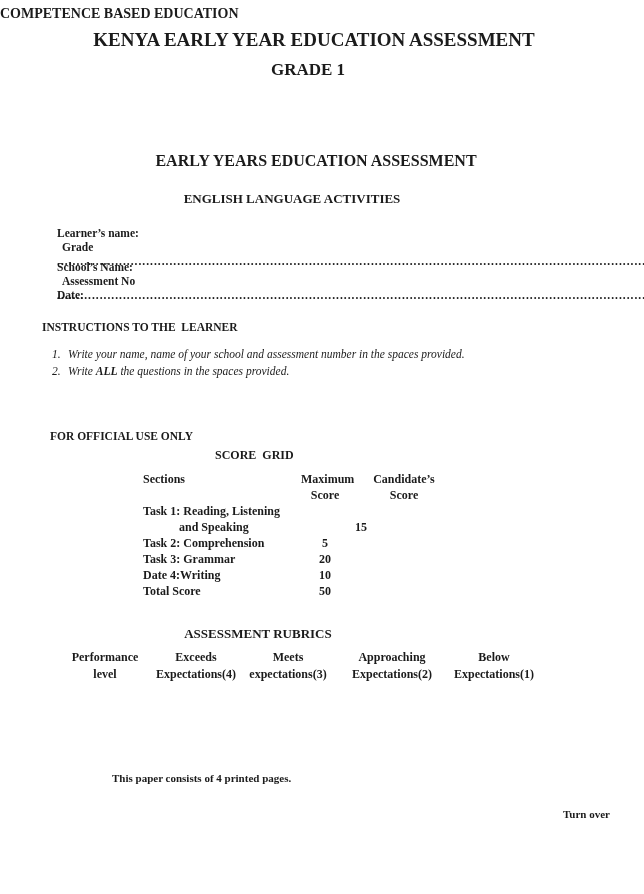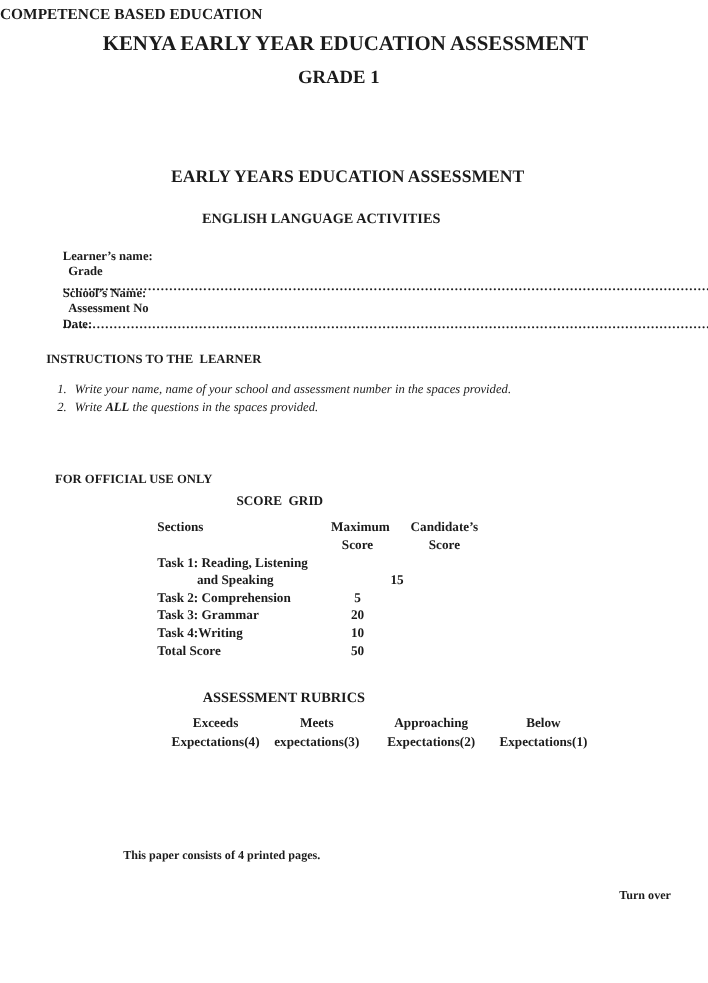--- a/index.html
+++ b/index.html
@@ -157,33 +157,34 @@
       <span class="sg-c1">Task 2: Comprehension</span>
       <span class="sg-c2">5</span>
       <span class="sg-c3"></span>
     </div>
     <div class="sg-row">
       <span class="sg-c1">Task 3: Grammar</span>
       <span class="sg-c2">20</span>
       <span class="sg-c3"></span>
     </div>
     <div class="sg-row">
-      <span class="sg-c1">Task 4:Writing</span>
+      <span class="sg-c1">Date 4:Writing</span>
       <span class="sg-c2">10</span>
       <span class="sg-c3"></span>
     </div>
     <div class="sg-row">
       <span class="sg-c1">Total Score</span>
       <span class="sg-c2">50</span>
       <span class="sg-c3"></span>
     </div>
   </div>
 
   <div class="abs rubrics-heading">ASSESSMENT RUBRICS</div>
   <div class="rubrics">
+    <div class="rb rb-1"><span>Performance</span><br><span>level</span></div>
     <div class="rb rb-2"><span>Exceeds</span><br><span>Expectations(4)</span></div>
     <div class="rb rb-3"><span>Meets</span><br><span>expectations(3)</span></div>
     <div class="rb rb-4"><span>Approaching</span><br><span>Expectations(2)</span></div>
     <div class="rb rb-5"><span>Below</span><br><span>Expectations(1)</span></div>
   </div>
 
   <div class="abs pages-note">This paper consists of 4 printed pages.</div>
   <div class="abs turn-over">Turn over</div>
 
 </div>

